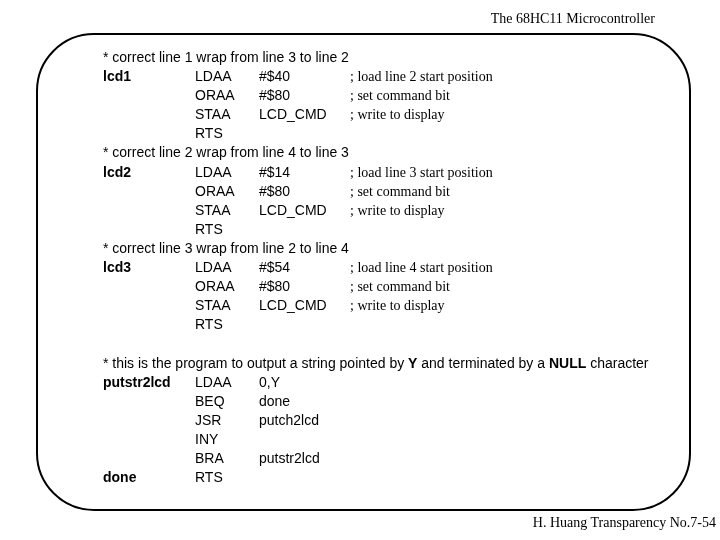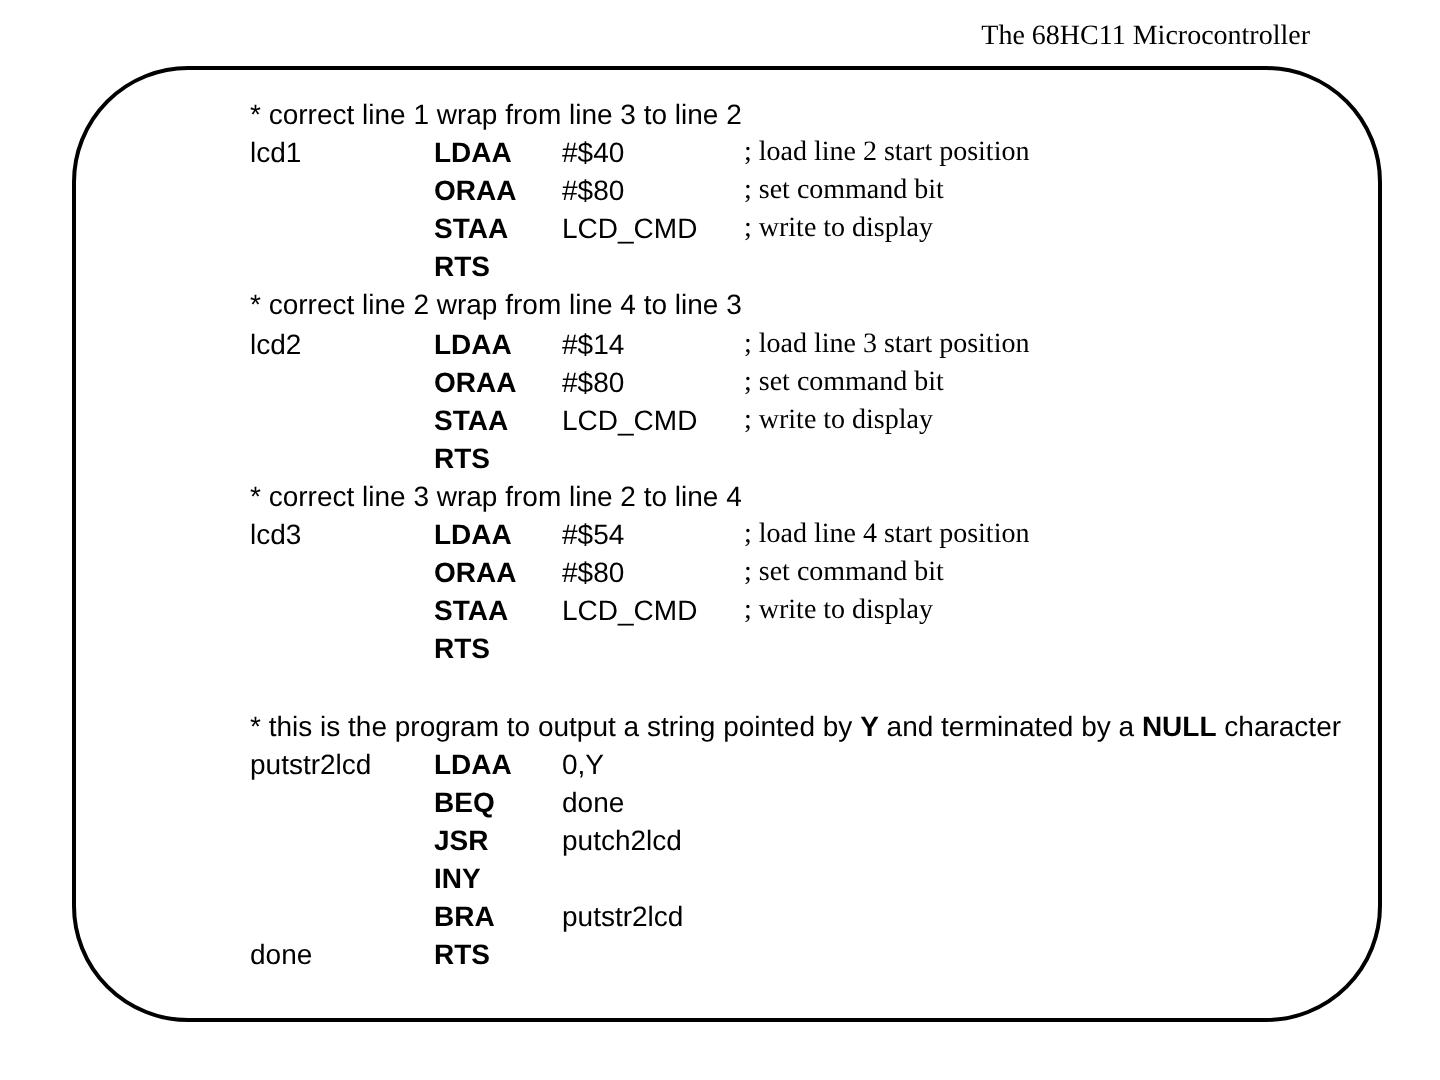--- a/index.html
+++ b/index.html
@@ -40,29 +40,30 @@
   }
 
   .code {
     position:absolute;
     left:103px; top:48px;
     z-index:1;
     font-size:14px;
     line-height:19.1px;
     white-space:pre;
   }
-  .code-line { height:19.1px; display:flex;margin-left:22px; }
+  .code-line { height:19.1px; display:flex; }
   .code-line.full { display:block; white-space:pre; }
-  .c-label   { flex:none; width:92px; white-space:pre; }
-  .c-mn      { flex:none; width:64px;  white-space:pre; font-weight:bold; }
+  .c-label   { flex:none; width:92px; white-space:pre;font-weight:bold; }
+  .c-mn      { flex:none; width:64px;  white-space:pre; font-weight:normal; }
   .c-op      { flex:none; width:91px;  white-space:pre; }
   .c-op.bold { font-weight:normal; }
   .c-comment { flex:none; white-space:pre;font-family:Liberation Serif, serif; }
   .seg-bold  { font-weight:bold; }
 </style>
 </head>
 <body>
 
 <div class="slide">
   <div class="slide-title">The 68HC11 Microcontroller</div>
   <div class="frame"></div>
   <div class="code" id="code"><div class="code-line full"><span class="">* correct line 1 wrap from line 3 to line 2</span></div><div class="code-line"><span class="c-label">lcd1</span><span class="c-mn">LDAA</span><span class="c-op bold">#$40</span><span class="c-comment">; load line 2 start position</span></div><div class="code-line"><span class="c-label"></span><span class="c-mn">ORAA</span><span class="c-op bold">#$80</span><span class="c-comment">; set command bit</span></div><div class="code-line"><span class="c-label"></span><span class="c-mn">STAA</span><span class="c-op bold">LCD_CMD</span><span class="c-comment">; write to display</span></div><div class="code-line"><span class="c-label"></span><span class="c-mn">RTS</span><span class="c-op"></span><span class="c-comment"></span></div><div class="code-line full"><span class="">* correct line 2 wrap from line 4 to line 3</span></div><div class="code-line"><span class="c-label">lcd2</span><span class="c-mn">LDAA</span><span class="c-op bold">#$14</span><span class="c-comment">; load line 3 start position</span></div><div class="code-line"><span class="c-label"></span><span class="c-mn">ORAA</span><span class="c-op bold">#$80</span><span class="c-comment">; set command bit</span></div><div class="code-line"><span class="c-label"></span><span class="c-mn">STAA</span><span class="c-op bold">LCD_CMD</span><span class="c-comment">; write to display</span></div><div class="code-line"><span class="c-label"></span><span class="c-mn">RTS</span><span class="c-op"></span><span class="c-comment"></span></div><div class="code-line full"><span class="">* correct line 3 wrap from line 2 to line 4</span></div><div class="code-line"><span class="c-label">lcd3</span><span class="c-mn">LDAA</span><span class="c-op bold">#$54</span><span class="c-comment">; load line 4 start position</span></div><div class="code-line"><span class="c-label"></span><span class="c-mn">ORAA</span><span class="c-op bold">#$80</span><span class="c-comment">; set command bit</span></div><div class="code-line"><span class="c-label"></span><span class="c-mn">STAA</span><span class="c-op bold">LCD_CMD</span><span class="c-comment">; write to display</span></div><div class="code-line"><span class="c-label"></span><span class="c-mn">RTS</span><span class="c-op"></span><span class="c-comment"></span></div><div class="code-line"></div><div class="code-line full"><span class="">* this is the program to output a string pointed by </span><span class="seg-bold">Y</span><span class=""> and terminated by a </span><span class="seg-bold">NULL</span><span class=""> character</span></div><div class="code-line"><span class="c-label">putstr2lcd</span><span class="c-mn">LDAA</span><span class="c-op bold">0,Y</span><span class="c-comment"></span></div><div class="code-line"><span class="c-label"></span><span class="c-mn">BEQ</span><span class="c-op">done</span><span class="c-comment"></span></div><div class="code-line"><span class="c-label"></span><span class="c-mn">JSR</span><span class="c-op">putch2lcd</span><span class="c-comment"></span></div><div class="code-line"><span class="c-label"></span><span class="c-mn">INY</span><span class="c-op"></span><span class="c-comment"></span></div><div class="code-line"><span class="c-label"></span><span class="c-mn">BRA</span><span class="c-op">putstr2lcd</span><span class="c-comment"></span></div><div class="code-line"><span class="c-label">done</span><span class="c-mn">RTS</span><span class="c-op"></span><span class="c-comment"></span></div></div>
+  <div class="slide-footer">H. Huang Transparency No.7-54</div>
 </div>
 
 </body></html>

